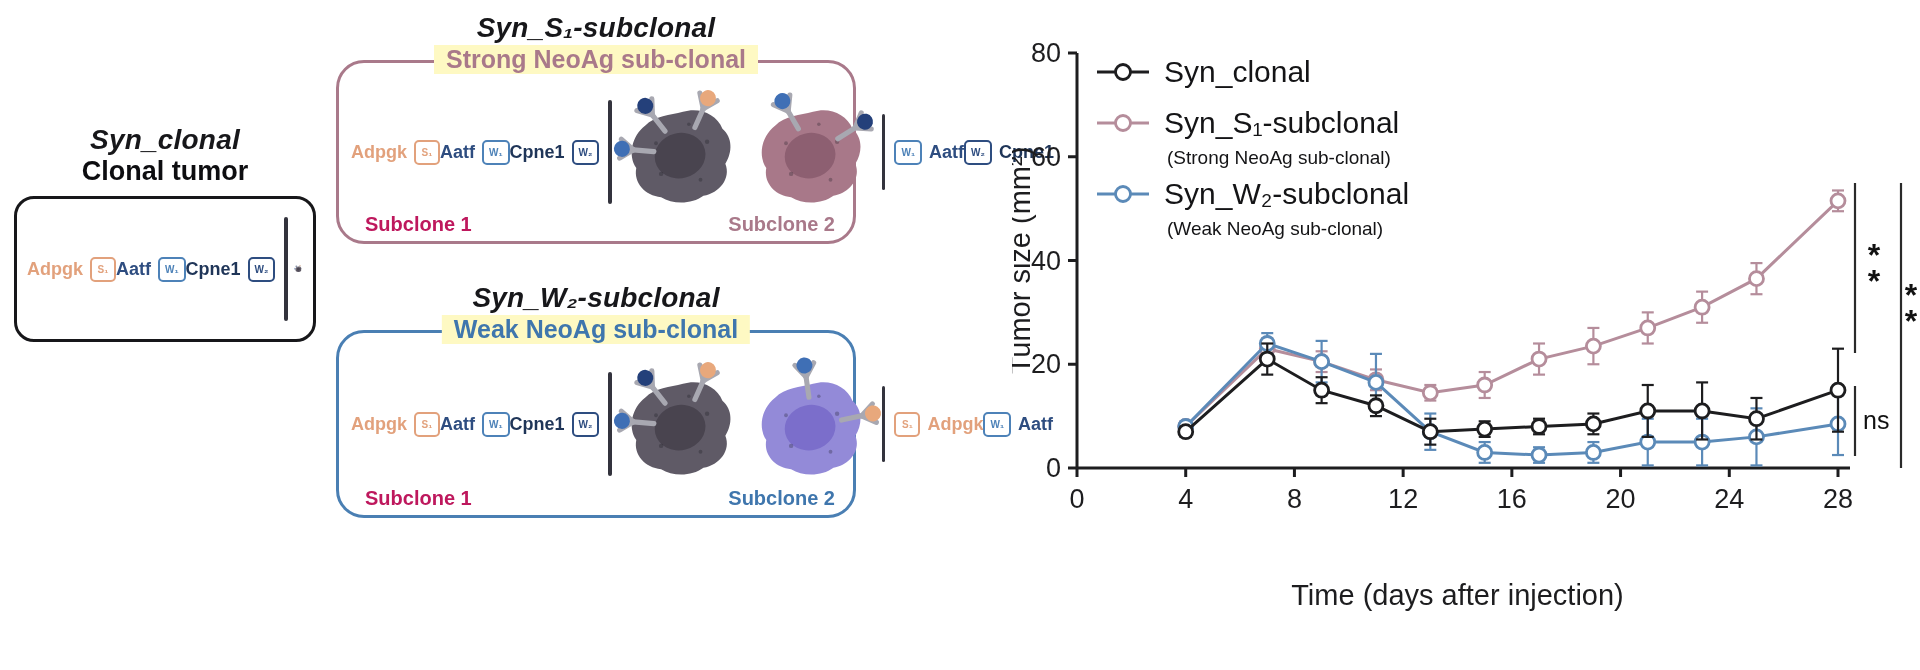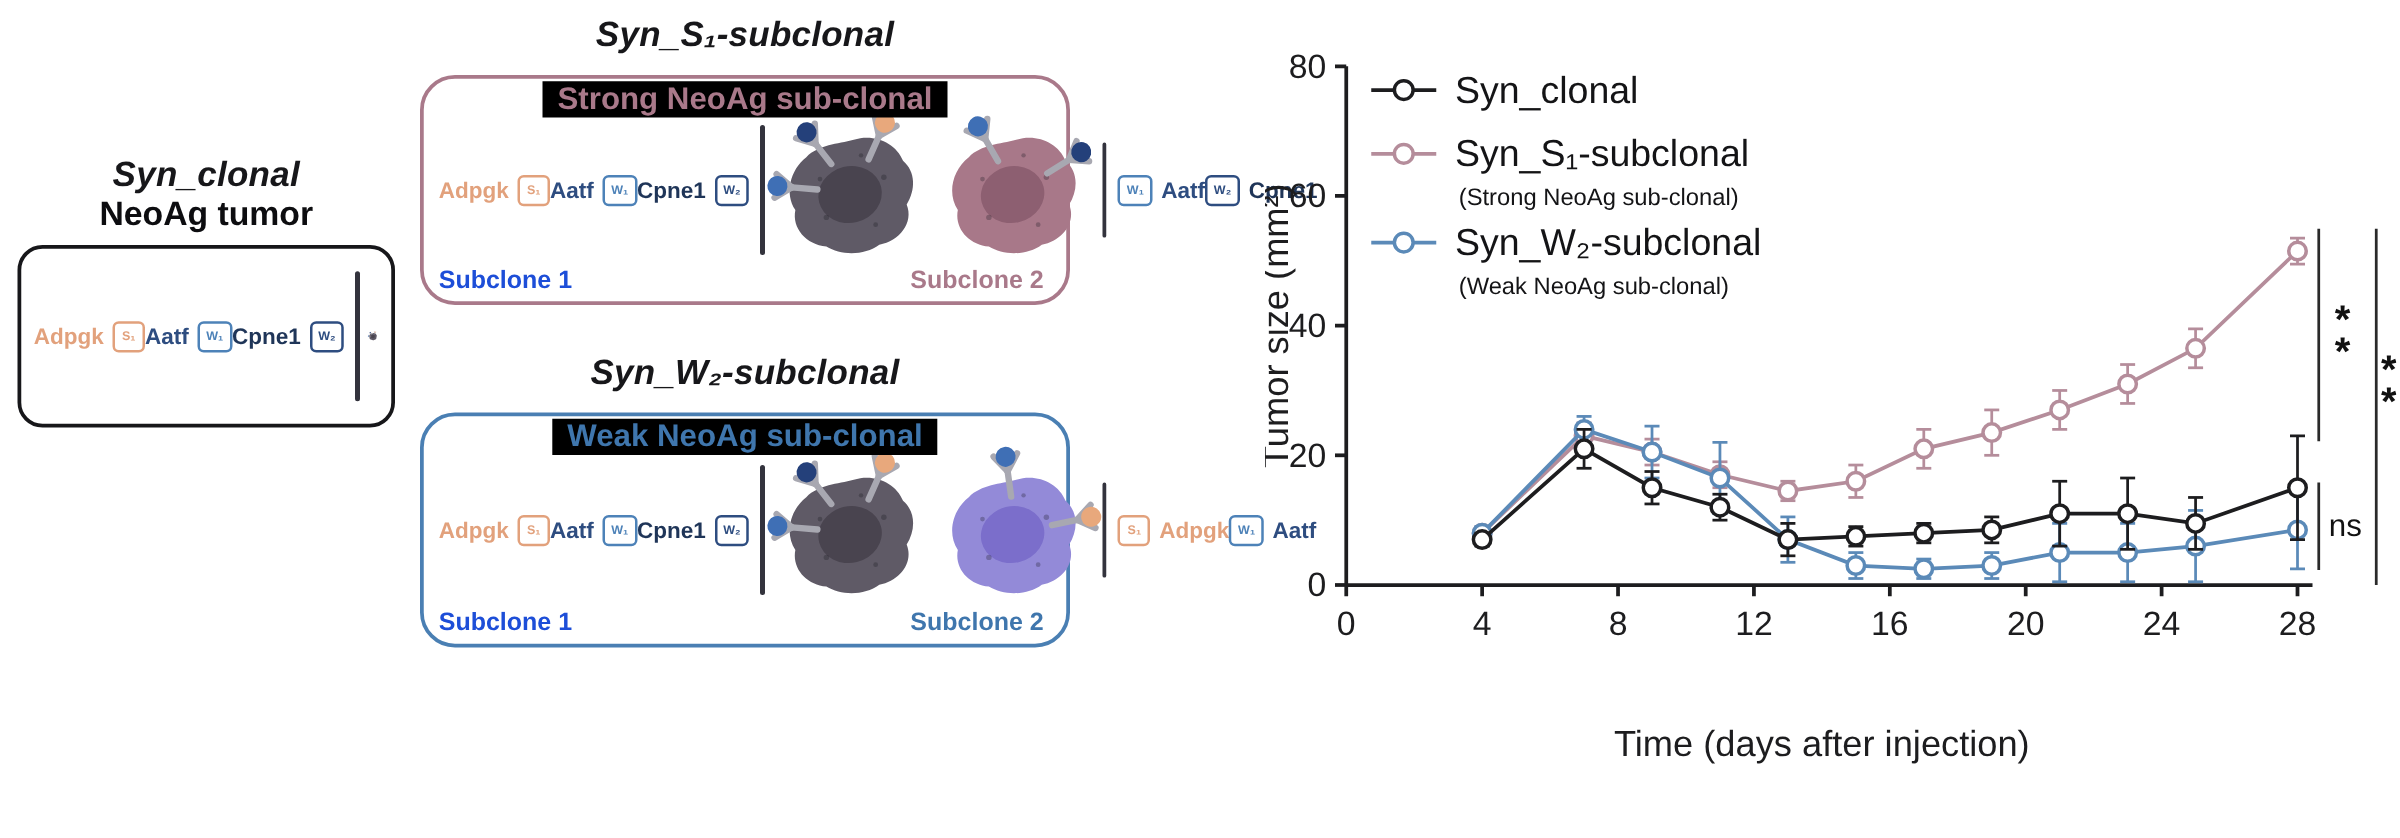--- a/index.html
+++ b/index.html
@@ -26,45 +26,45 @@
   .h76  { height:76px;  margin-right:9px; margin-left:4px; }
 
   
   .subpanel { position:absolute; left:336px; width:520px; }
   .subpanel.strong { top:12px; }
   .subpanel.weak { top:282px; }
   .fbox { position:relative; margin-top:16px; height:184px; border-radius:28px; background:#fff;
           display:flex; align-items:center; padding:6px 12px; }
   .fbox.mauve { border:3.5px solid #a9798a; }
   .fbox.blue  { border:3.5px solid #4a7fb3; height:188px; }
-  .flegend { position:absolute; top:-18px; left:50%; transform:translateX(-50%); background:#000000;
-             padding:0 12px; font-size:25px; font-weight:700; white-space:nowrap;margin-top:20px; }
+  .flegend { position:absolute; top:-18px; left:50%; transform:translateX(-50%); background:#fef9c3;
+             padding:0 12px; font-size:25px; font-weight:700; white-space:nowrap; }
   .flegend.mauve { color:#a9798a; }
   .flegend.blue  { color:#3f76ad; }
   .cells { flex:1; display:flex; align-items:center; justify-content:center; }
   .cells svg { margin:0 -8px; }
   .sublabel { position:absolute; bottom:5px; font-size:20px; font-weight:700; }
-  .sub1 { left:12px; color:#1d4ed8; }
+  .sub1 { left:26px; color:#be185d; }
   .sub2 { right:18px; }
   .fbox.mauve .sub2 { color:#a9798a; }
   .fbox.blue  .sub2 { color:#3f76ad; }
   .genes-wrap { display:flex; align-items:center; flex:none; }
 
   
   .chart { position:absolute; left:1012px; top:8px; width:908px; height:658px; }
   #chart-svg text { font-family:"Liberation Sans", sans-serif; }
 </style>
 </head>
 <body>
 
 <div class="figure">
 
   <section class="clonal">
     <div class="title-i">Syn_clonal</div>
-    <div class="title-b">NeoAg tumor</div>
+    <div class="title-b">Clonal tumor</div>
     <div class="clonal-box">
       <div class="genes" id="clonal-genes">
           <div class="gene-row left">
             <span class="gene-name" style="color: rgb(226, 161, 124);">Adpgk</span>
             <span class="badge" style="color: rgb(226, 161, 124); border-color: rgb(226, 161, 124);">S₁</span>
           </div>
           <div class="gene-row left">
             <span class="gene-name" style="color: rgb(46, 77, 128);">Aatf</span>
             <span class="badge" style="color: rgb(77, 130, 184); border-color: rgb(77, 130, 184);">W₁</span>
           </div>

